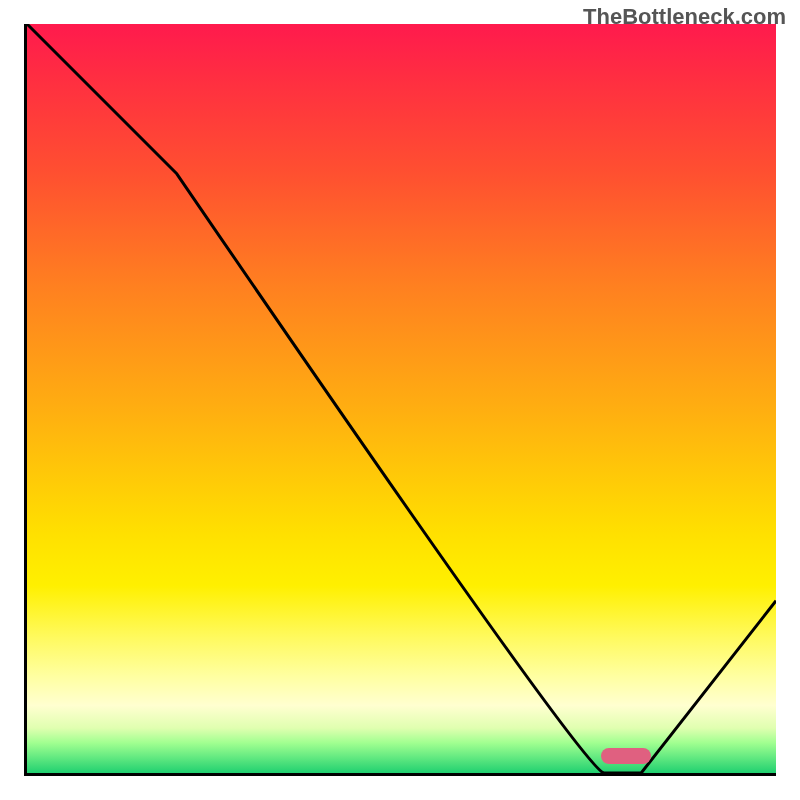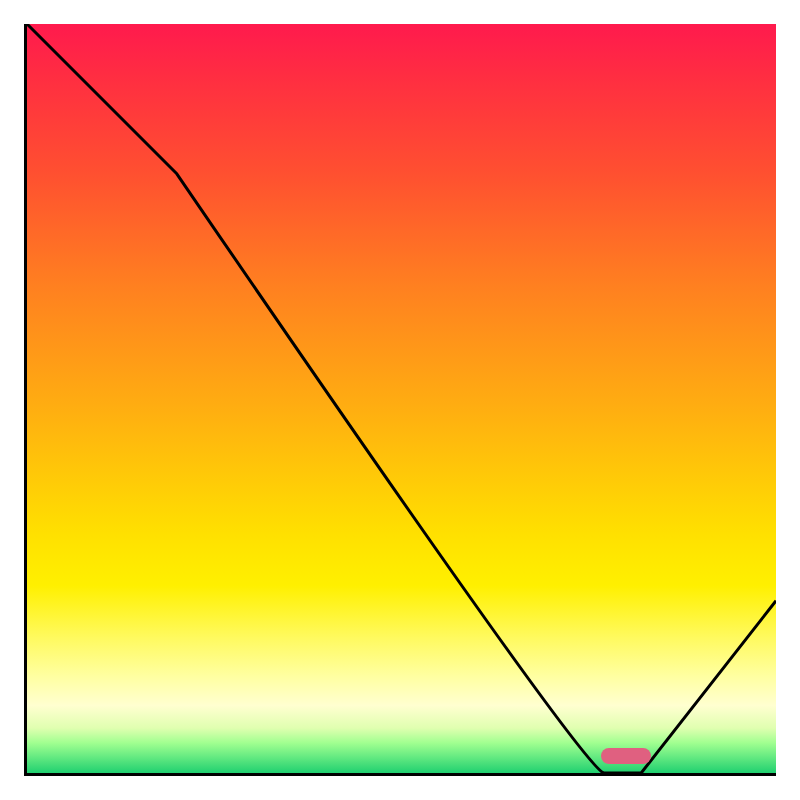--- a/index.html
+++ b/index.html
@@ -72,20 +72,21 @@
     height: 16px;
     background: #e06080;
     border-radius: 8px;
     z-index: 3;
   }
 </style>
 </head>
 <body>
 
 <div class="container">
+  <div class="watermark">TheBottleneck.com</div>
 
   <div class="plot-area">
     <div class="gradient-bg"></div>
 
     <svg class="curve" viewBox="0 0 749 749" preserveAspectRatio="none">
       <path id="curve-path" d="M 0 0 L 149.8 149.79999999999995 Q 554.26 741.51 576.73 749 L 614.18 749 L 749 576.73" stroke="black" stroke-width="3" fill="none" stroke-linejoin="round"></path>
     </svg>
 
     <div class="marker" id="marker" style="left: 574.2px; top: 724.02px;"></div>
   </div>

